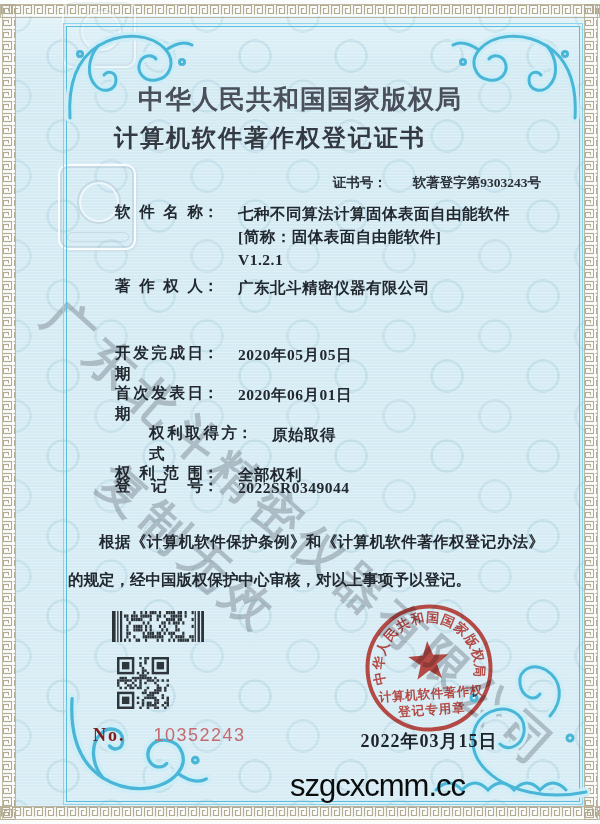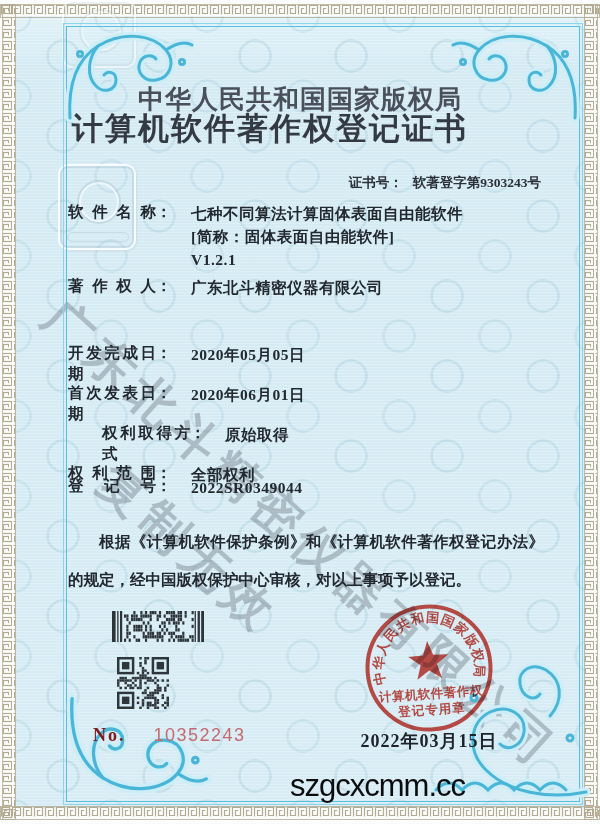--- a/index.html
+++ b/index.html
@@ -44,25 +44,25 @@
           border-radius:50%;border:2px solid rgba(150,176,190,.30);
           box-shadow:inset 0 0 0 2px rgba(255,255,255,.6);}
   .emboss .bar{position:absolute;left:10%;bottom:6px;width:80%;height:8px;border-radius:5px;
           border:1.5px solid rgba(150,176,190,.30);}
   .emb-1{left:58px;top:164px;width:74px;height:82px;}
   .emb-2{left:62px;top:0px;width:70px;height:64px;opacity:.6;}
   
   .content{position:absolute;left:0;top:0;width:600px;height:824px;z-index:5;color:#2b3138;}
   .authority{position:absolute;left:0;top:82px;width:600px;text-align:center;
              font-size:26px;font-weight:700;letter-spacing:1px;color:#494f5b;}
-  .cert-title{position:absolute;left:0;top:108px;width:540px;text-align:center;
-             font-size:31px;font-weight:700;letter-spacing:2px;color:#343a43;}
+  .cert-title{position:absolute;left:0;top:122px;width:540px;text-align:center;
+             font-size:24px;font-weight:700;letter-spacing:2px;color:#343a43;}
   .certno{position:absolute;right:59px;top:174px;font-size:13.5px;font-weight:700;color:#2b3138;}
-  .certno .v{margin-left:10px;}
-  .row{position:absolute;left:68px;font-size:15.5px;font-weight:700;color:#22282f;}
+  .certno .v{margin-left:26px;}
+  .row{position:absolute;left:68px;font-size:15.5px;font-weight:700;color:#22282f;padding-left:47px;}
   .row .lab{display:inline-block;width:88px;text-align:justify;text-align-last:justify;vertical-align:top;}
   .row .col{display:inline-block;width:15px;vertical-align:top;}
   .row .val{display:inline-block;margin-left:20px;letter-spacing:.5px;vertical-align:top;line-height:23px;}
   .r-name{top:202px;}
   .r-owner{top:276px;}
   .r-dev{top:343px;}
   .r-pub{top:383px;}
   .r-acq{top:423px;margin-left:34px;}
   .r-scope{top:463px;}
   .r-reg{top:476px;}

